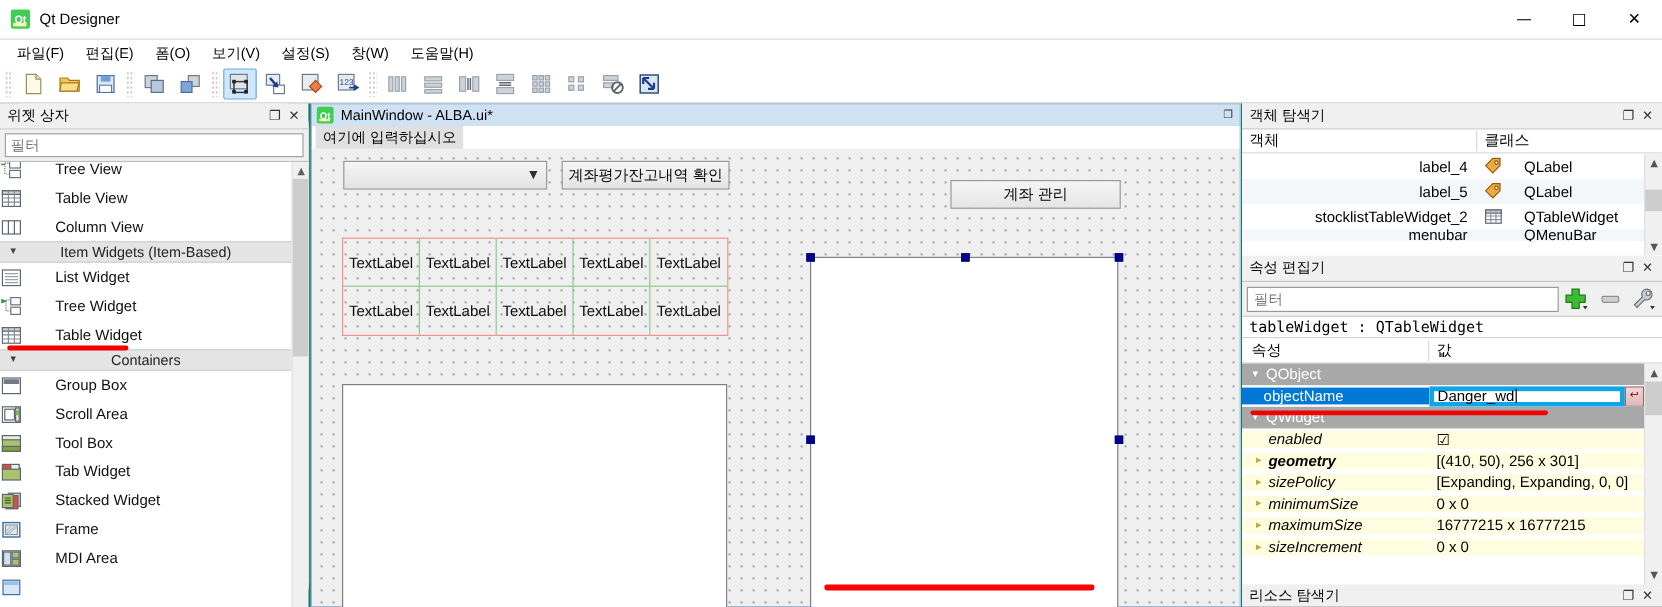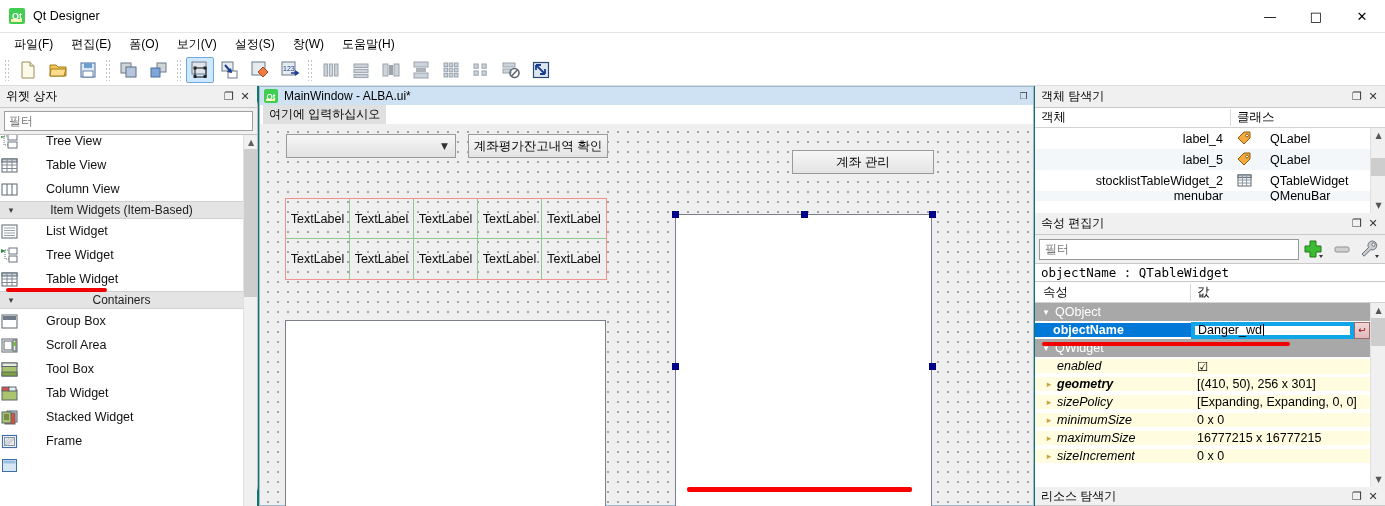--- a/index.html
+++ b/index.html
@@ -246,21 +246,21 @@
   .prow .pname {
     width: 156px; display: flex; align-items: center; padding-left: 6px;
     white-space: nowrap; overflow: hidden;
   }
   .prow .pval { flex: 1; padding-left: 6px; white-space: nowrap; overflow: hidden; }
   .prow.group { background: #a8a8a8; color: #ffffff; font-weight: normal; }
   .prow.group .pname { padding-left: 2px; }
   .prow.group .chev { width: 18px; text-align: center; font-size: 9px; font-family: "DejaVu Sans", sans-serif; }
   .prow.normal .pname { background: #fffce0; font-style: italic; }
   .prow.normal .pval { background: #fffce0; }
-  .prow.sel .pname { background: #0078d7; color: #ffffff; font-weight: bold; padding-left: 18px; }
+  .prow.sel .pname { background: #0078d7; color: #ffffff; font-weight: normal; padding-left: 18px; }
   .prow.sel .pval { background: #ffffff; padding: 0; }
   .expander { width: 16px; text-align: center; font-size: 9px; color: #c8a33a; font-family: "DejaVu Sans", sans-serif; }
   .edit-wrap { display: flex; align-items: center; width: 100%; height: 18px; }
   .edit-box {
     flex: 1; height: 17px; background: #ffffff; border: 4px solid #0ea5e9;
     font-size: 12.5px; padding: 0 3px; display: flex; align-items: center;
   }
   .caret { display: inline-block; width: 1px; height: 12px; background: #000; margin-left: 1px; }
   .revert-btn {
     width: 16px; height: 17px; background: linear-gradient(#f2d7d7,#e0b9b9); border: 1px solid #a06a6a;
@@ -593,20 +593,31 @@
             <svg width="18" height="17" viewBox="0 0 18 17">
                 <rect x="1.5" y="2.5" width="14" height="12" fill="#fff" stroke="#3f6fa8" stroke-width="1.2"></rect>
                 <rect x="3.5" y="4.5" width="10" height="8" fill="#e6e9ec" stroke="#8a949e"></rect>
                 <path d="M4 12 L12 5 M6 12.5 L13 6 M4 9.5 L9 4.8" stroke="#b5bcc4"></path>
               </svg>
           </span>
           <span>Frame</span>
         </div>
 
 
+        <div class="wb-row">
+          <span class="wb-icon">
+            <svg width="18" height="17" viewBox="0 0 18 17">
+                <rect x="1" y="2" width="15" height="13" fill="#fff" stroke="#5d6671"></rect>
+                <rect x="2" y="3" width="6" height="11" fill="#cfe0ef" stroke="#5d6671"></rect>
+                <rect x="9" y="3" width="6" height="5" fill="#a9c46c" stroke="#5d6671"></rect>
+                <rect x="9" y="9" width="6" height="5" fill="#a9c46c" stroke="#5d6671"></rect>
+              </svg>
+          </span>
+          <span>MDI Area</span>
+        </div>
 
         <div class="wb-row">
           <span class="wb-icon">
             <svg width="18" height="17" viewBox="0 0 18 17">
                 <rect x="1.5" y="2.5" width="14" height="12" fill="#d7e6f4" stroke="#3f6fa8"></rect>
                 <rect x="2.5" y="3.5" width="12" height="3" fill="#9cc1e0"></rect>
               </svg>
           </span>
 
         </div>
@@ -756,21 +767,21 @@
             </svg>
         </div>
         <div class="pf-ico">
           <svg width="22" height="20" viewBox="0 0 22 20">
               <path d="M13.5 2a4.5 4.5 0 0 0-4 6.6L3 15l2.2 2.2 6.4-6.5A4.5 4.5 0 1 0 13.5 2z" fill="#c9cdd2" stroke="#6a7077"></path>
               <circle cx="14.5" cy="5.5" r="1.6" fill="#fff" stroke="#6a7077"></circle>
               <path d="M16 16 l4 0 -2 3z" fill="#333"></path>
             </svg>
         </div>
       </div>
-      <div class="prop-objline">objectName : QTableWidget</div>
+      <div class="prop-objline">tableWidget : QTableWidget</div>
       <div class="prop-table">
         <div class="prop-head">
           <div class="h1">속성</div>
           <div class="h2">값</div>
         </div>
         <div class="prop-rows">
 
           <div class="prow group">
             <div class="pname">
               <span class="chev">▾</span>

